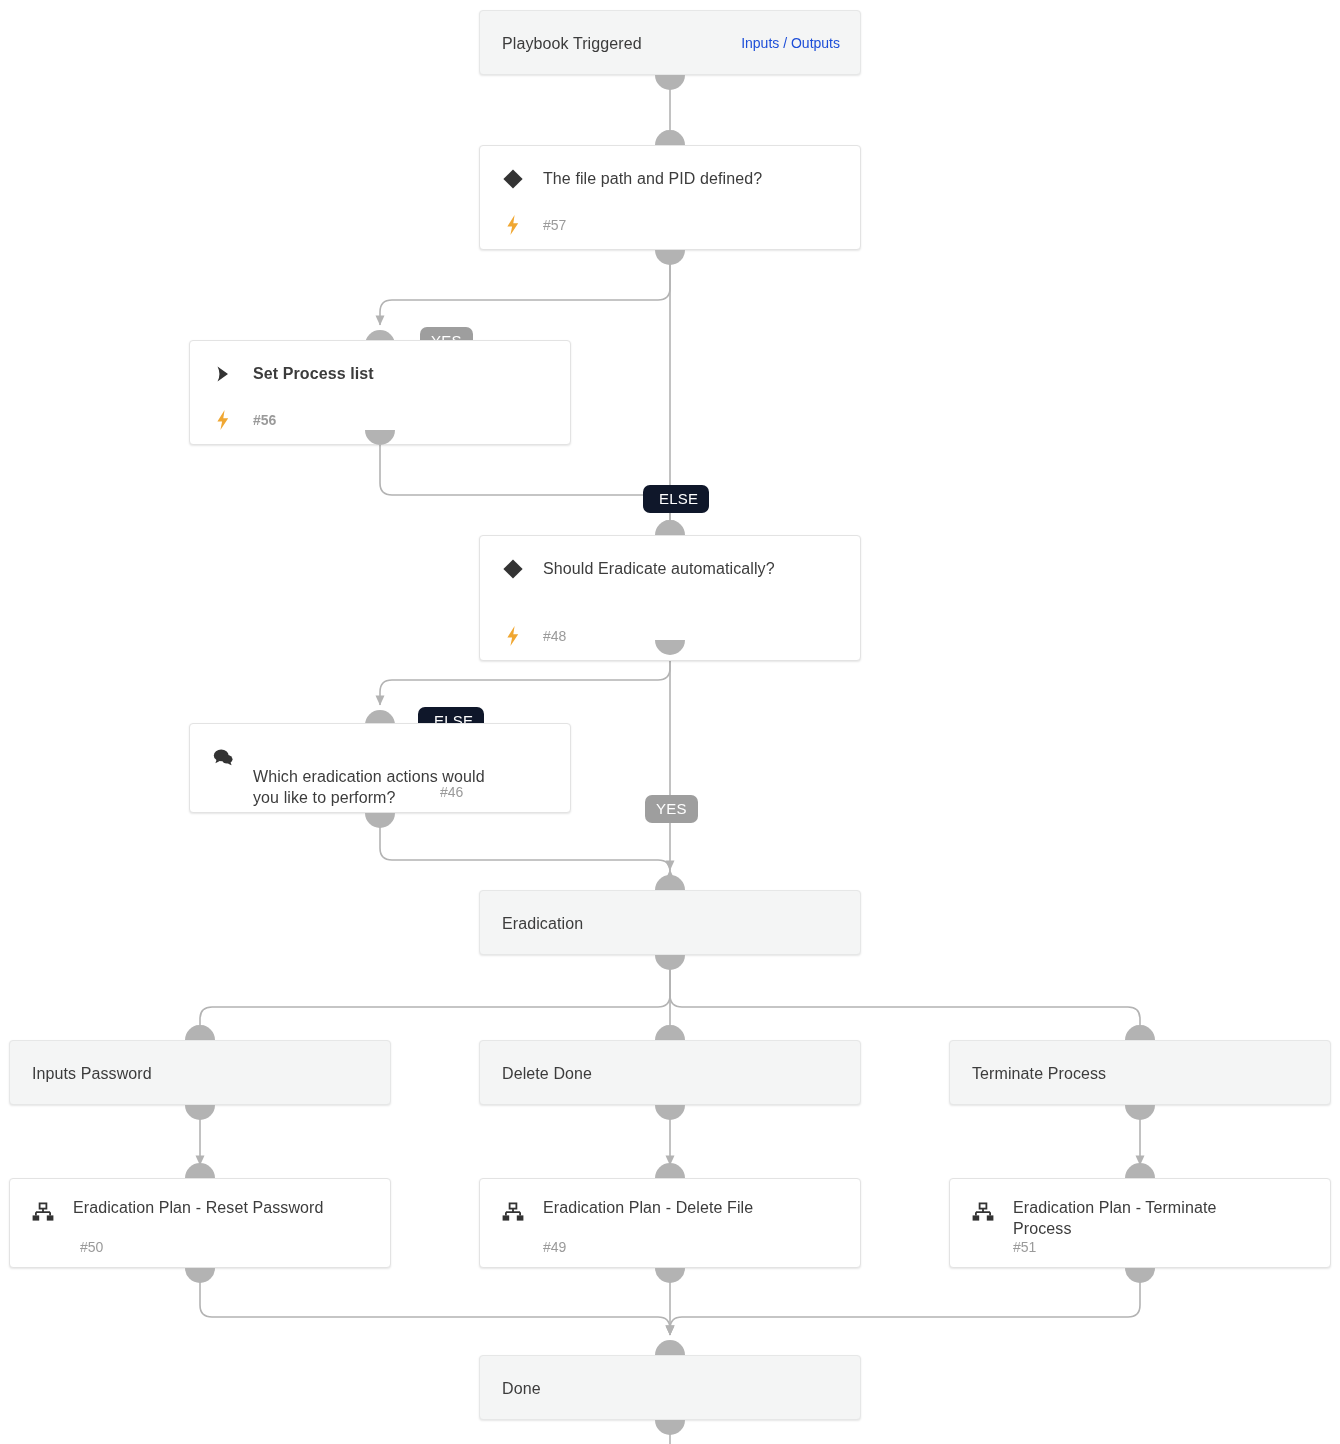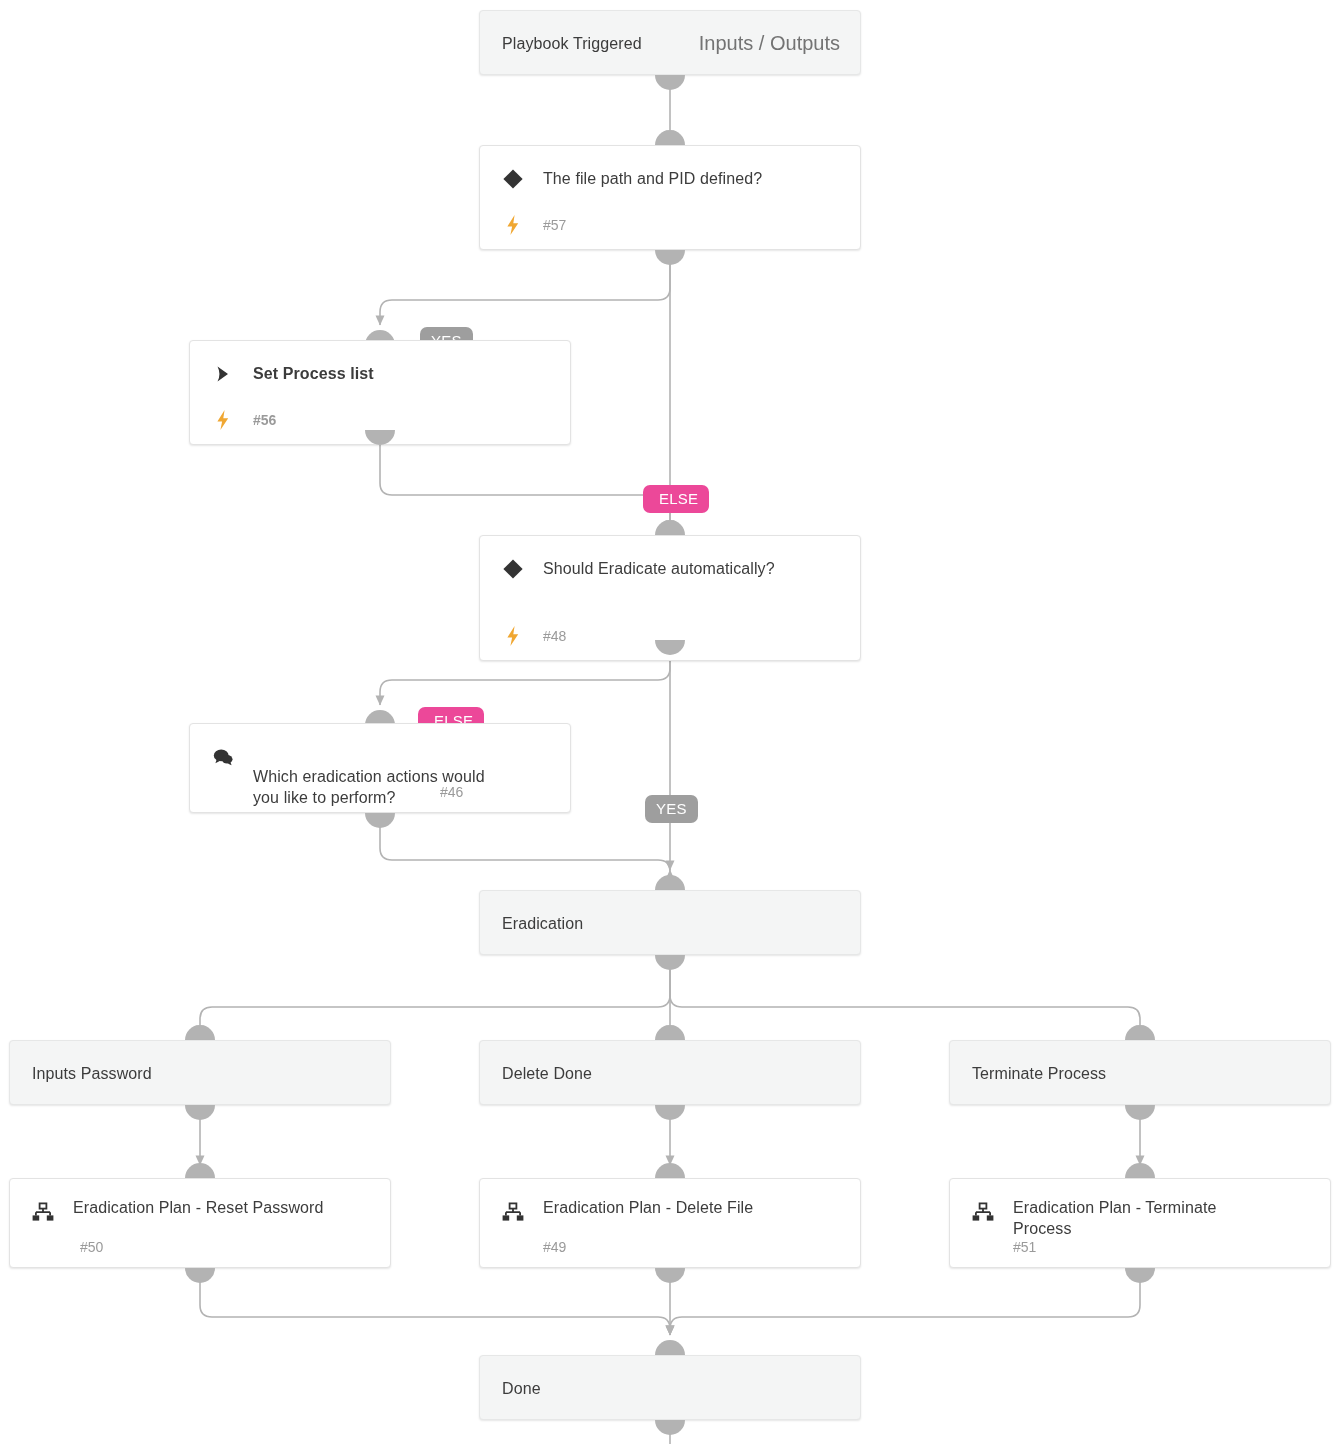--- a/index.html
+++ b/index.html
@@ -51,22 +51,22 @@
   }
   .title-node .node-title {
     top: 50%;
     transform: translateY(-50%);
   }
   .node-meta {
     position: absolute;
     right: 20px;
     top: 50%;
     transform: translateY(-50%);
-    color: #737373;
-    font-size: 20px;
+    color: #1d4ed8;
+    font-size: 14px;
   }
 
   
   .task .node-title {
     left: 63px;
     top: 22px;
     width: calc(100% - 85px);
   }
   .task .node-num {
     position: absolute;
@@ -112,21 +112,21 @@
     border-radius: 7px;
     color: #ffffff;
     font-size: 15px;
     line-height: 28px;
     text-align: center;
     letter-spacing: 0.2px;
     white-space: nowrap;
     margin-top: 40px;
   }
   .branch-label.yes  { background: #9e9e9e; }
-  .branch-label.else { background: #ec4899; padding-left: 16px; }
+  .branch-label.else { background: #0f172a; padding-left: 16px; }
 </style>
 </head>
 <body>
 
 <div id="canvas">
 
   <svg id="edges" viewBox="0 0 1340 1444" width="1340" height="1444">
     <defs>
       <marker id="arrow" viewBox="0 0 10 10" refX="8.5" refY="5" markerWidth="7" markerHeight="7" orient="auto-start-reverse">
         <path d="M 0 1 L 9 5 L 0 9 z" fill="#b3b3b3"></path>

